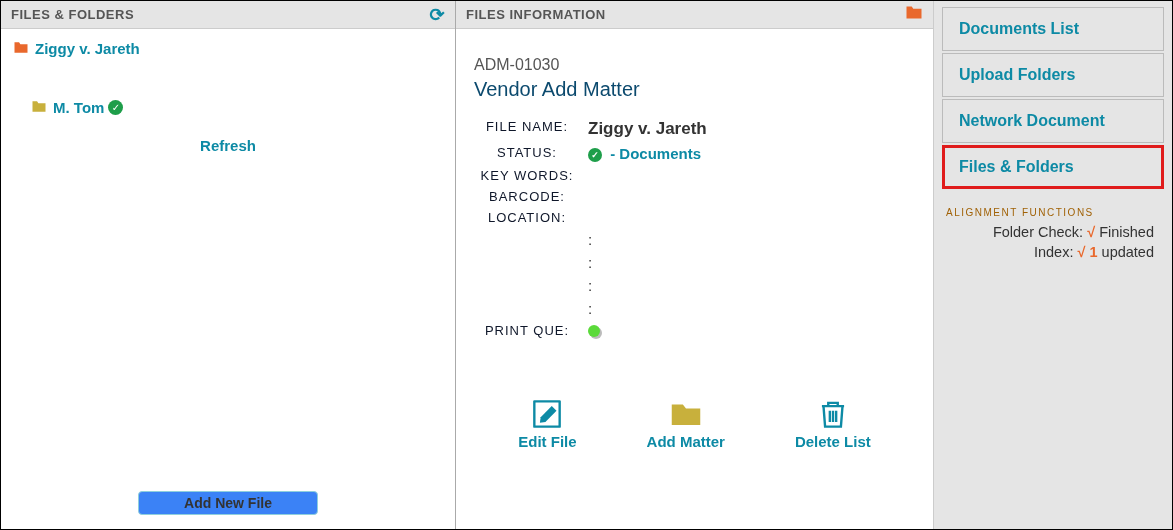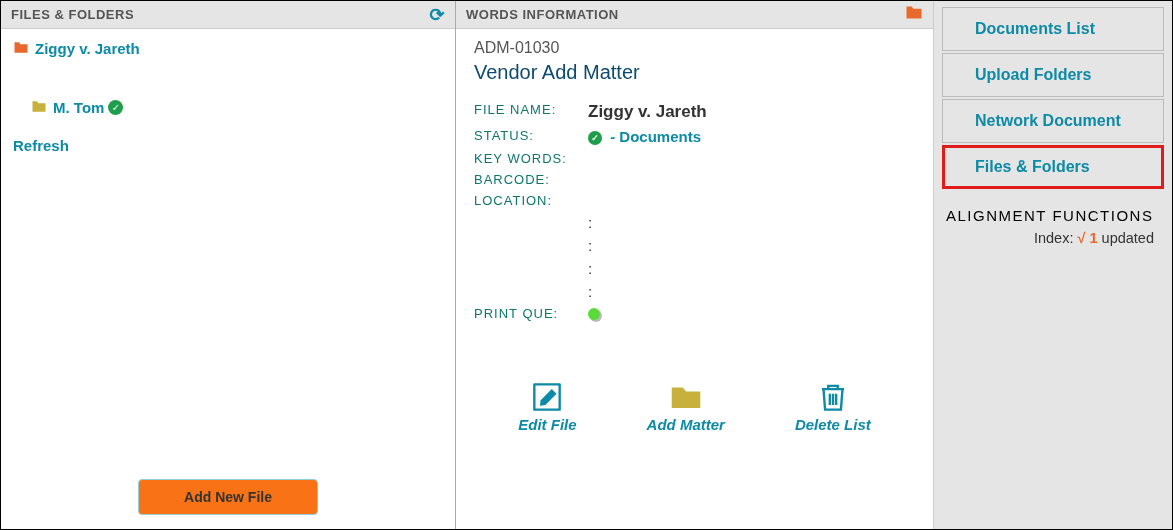--- a/index.html
+++ b/index.html
@@ -69,42 +69,43 @@
   }
   .tree-row .fi { margin-right: 6px; font-size: 15px; }
   .tree-label { color: #0d8aa5; font-weight: bold; font-size: 15px; }
   .tree-indent-1 { padding-left: 18px; margin-top: 36px; }
   .check-badge {
     display:inline-flex; align-items:center; justify-content:center;
     width:15px; height:15px; border-radius:50%;
     background:#1E9E4A; color:#fff; font-size:10px; margin-left:4px;
   }
   .refresh-link {
+    text-align: center;
     color:#0d8aa5; font-weight:bold; font-size:15px;
     margin-top: 18px;
     cursor: pointer;
   }
   .add-new-file {
     margin: 8px auto 14px auto;
     width: 180px;
-    height: 36px;
-    background:#f97316;
+    height: 24px;
+    background:#3b82f6;
     border:1px solid #8fcfdc;
     border-radius:4px;
     display:flex; align-items:center; justify-content:center;
     color:#333; font-weight:bold; font-size:14px;
     cursor:pointer;
   }
   
-  .file-info-body { padding: 10px 18px 0 18px; }
+  .file-info-body { padding: 27px 18px 0 18px; }
   .fi-id { color:#555; font-size:16px; margin-bottom:4px;}
   .fi-sub { color:#0c4a6e; font-size:20px; margin-bottom:18px;}
   .fi-grid { display:grid; grid-template-columns: 110px 1fr; row-gap:6px; }
   .fi-k {
-    text-align:left; color:#0f766e; letter-spacing:1px;
+    text-align:center; color:#0f172a; letter-spacing:1px;
     font-size:13px; padding-right:4px;
   }
   .fi-k::after{content:":";}
   .fi-v { color:#333; font-size:15px; padding-left:4px;}
   .fi-v.fn { font-weight:bold; font-size:17px; color:#333;}
   .fi-v.status { color:#0d8aa5; font-weight:bold;}
   .status-dot{
     display:inline-flex; align-items:center; justify-content:center;
     width:14px;height:14px;border-radius:50%;background:#1E9E4A;color:#fff;font-size:9px;
     margin-right:4px; vertical-align:middle;
@@ -113,39 +114,38 @@
     background:#5BDA3A; box-shadow: 2px 2px 0 #bbb; }
   
   .actions {
     display:flex; justify-content:center; gap:70px;
     margin-top:55px;
   }
   .action {
     display:flex; flex-direction:column; align-items:center;
     color:#0d8aa5; font-weight:bold; font-size:15px;
     cursor:pointer;
-    font-style:italic;
   }
   .action svg{ width:38px; height:38px; }
   .action.add svg path{ fill:#C8B03C; }
   
   .nav-item{
     background:#E5E5E5;
     border:1px solid #bbb;
-    padding:12px 32px;
+    padding:12px 16px;
     color:#0d8aa5; font-weight:bold; font-size:16px;
     margin-bottom:2px;
     cursor:pointer;
   }
   .nav-item.active{
     outline:3px solid #E01B1B;
     outline-offset:-3px;
   }
   .align-hdr{
-    color:#000000; letter-spacing:1.5px; font-size:15px;
+    color:#a16207; letter-spacing:1.5px; font-size:10px;
     margin:18px 0 6px 4px;
   }
   .align-line{
     text-align:right; padding-right:10px; color:#333;
     font-size:14.5px; margin-bottom:4px;
   }
   .chk{ color:#E9682C; font-weight:bold; }
 </style>
 </head>
 <body>
@@ -172,21 +172,21 @@
           <span class="check-badge">✓</span>
         </div>
       </div>
     <div class="refresh-link">Refresh</div>
   </div>
   <div class="add-new-file">Add New File</div>
 </div>
 
 <div class="col-mid">
   <div class="panel-header">
-    <span>WORDS INFORMATION</span>
+    <span>FILES INFORMATION</span>
     <span class="spacer"></span>
     <span class="folder-hdr-icon">
       <svg width="18" height="15" viewBox="0 0 24 20">
           <path fill="#E9682C" d="M2 2h7l2 3h11v13H2z"></path>
         </svg>
     </span>
   </div>
   <div class="file-info-body">
     <div class="fi-id">ADM-01030</div>
     <div class="fi-sub">Vendor Add Matter</div>
@@ -250,15 +250,16 @@
 
 <div class="col-right">
   <div id="nav-list">
       <div class="nav-item">Documents List</div>
       <div class="nav-item">Upload Folders</div>
       <div class="nav-item">Network Document</div>
       <div class="nav-item active">Files &amp; Folders</div>
     </div>
   <div class="align-hdr">ALIGNMENT FUNCTIONS</div>
   <div id="align-list">
+      <div class="align-line">Folder Check: <span class="chk">√</span> Finished</div>
       <div class="align-line">Index: <span class="chk">√ 1</span> updated</div>
     </div>
 </div>
 
 </body></html>

